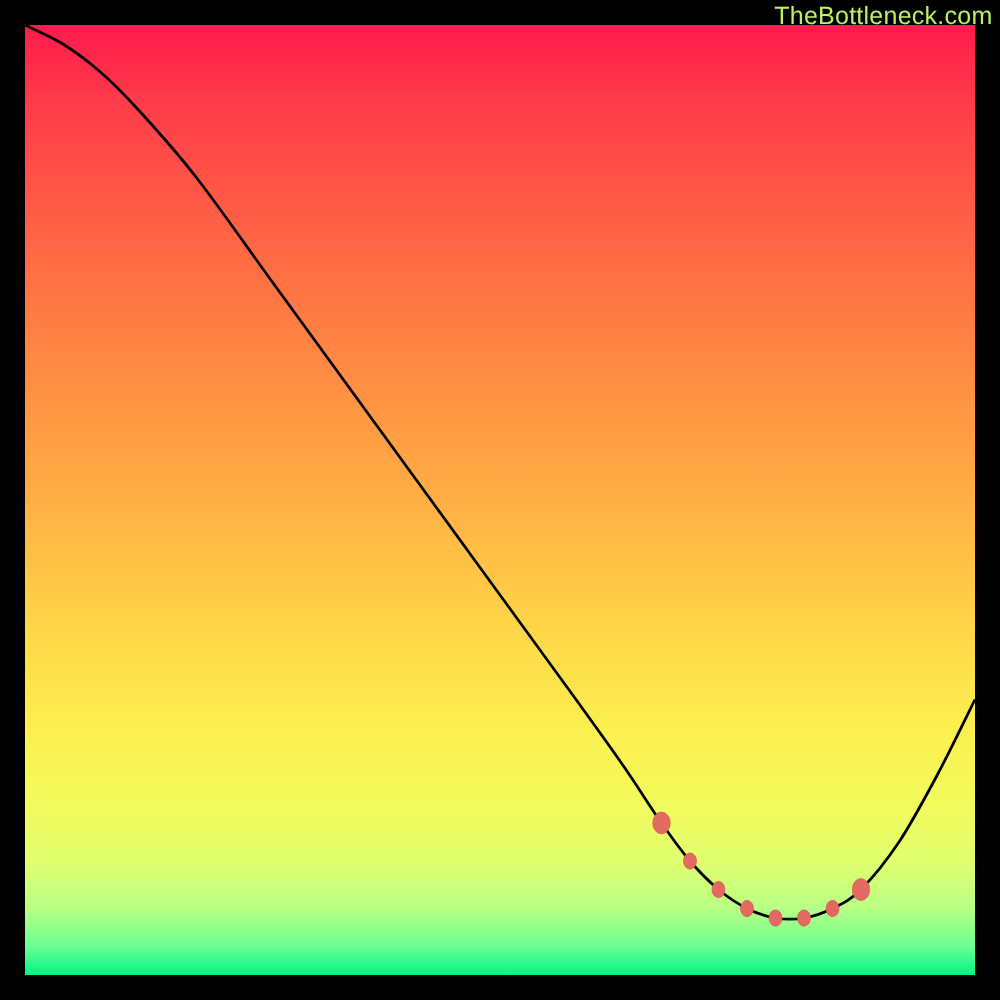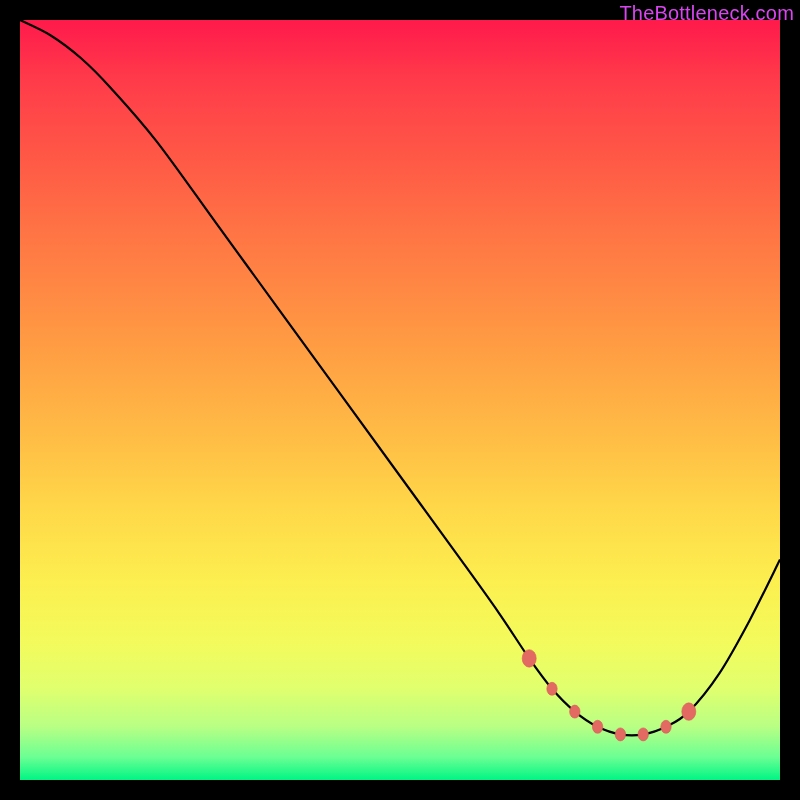--- a/index.html
+++ b/index.html
@@ -37,21 +37,21 @@
       #e0ff6e 88%,
       #b8ff84 93%,
       #6bff93 97%,
       #00f584 100%
     );
   }
   .watermark {
     position: absolute;
     top: 2px;
     right: 6px;
-    color: #d946ef;
+    color: #bef264;
     font-size: 20px;
     letter-spacing: 0.2px;
     user-select: none;
   }
   svg.curve {
     position: absolute;
     left: 0;
     top: 0;
     width: 760px;
     height: 760px;

